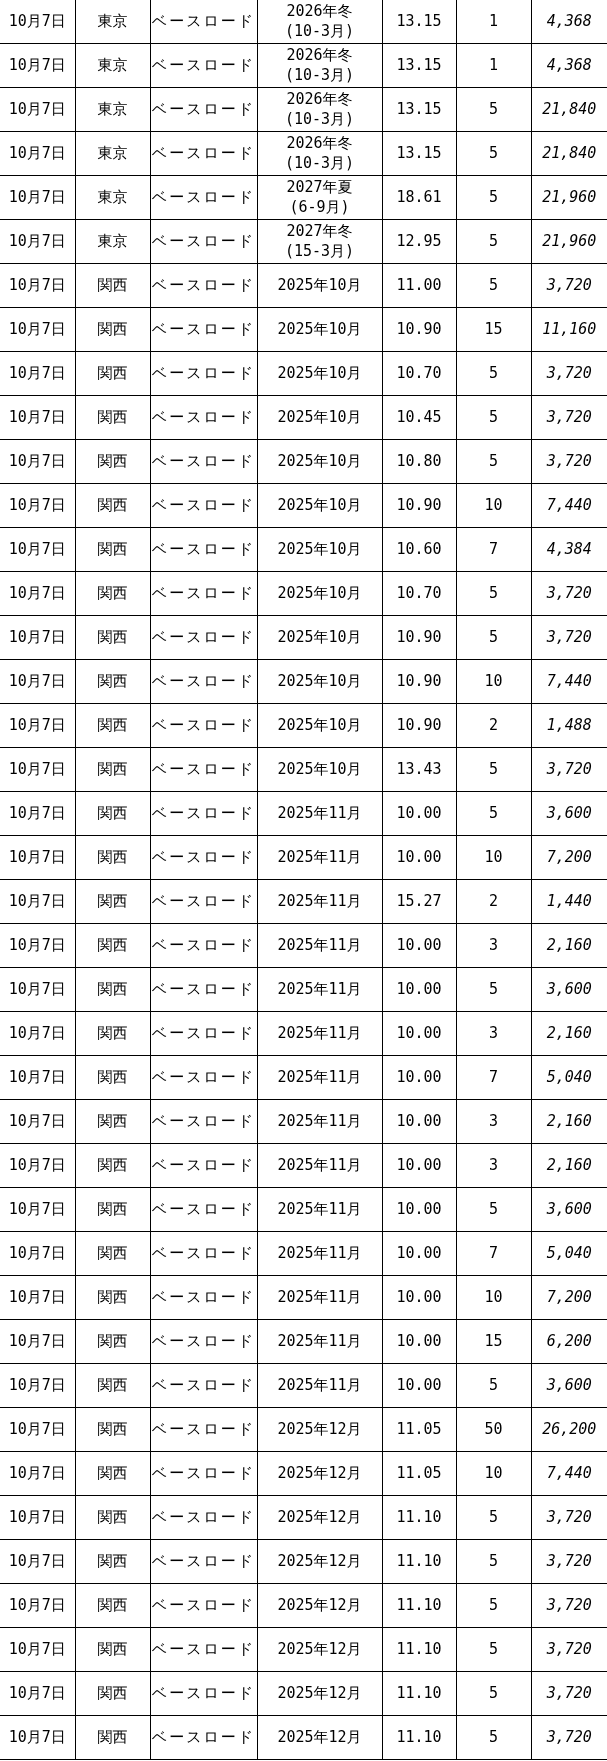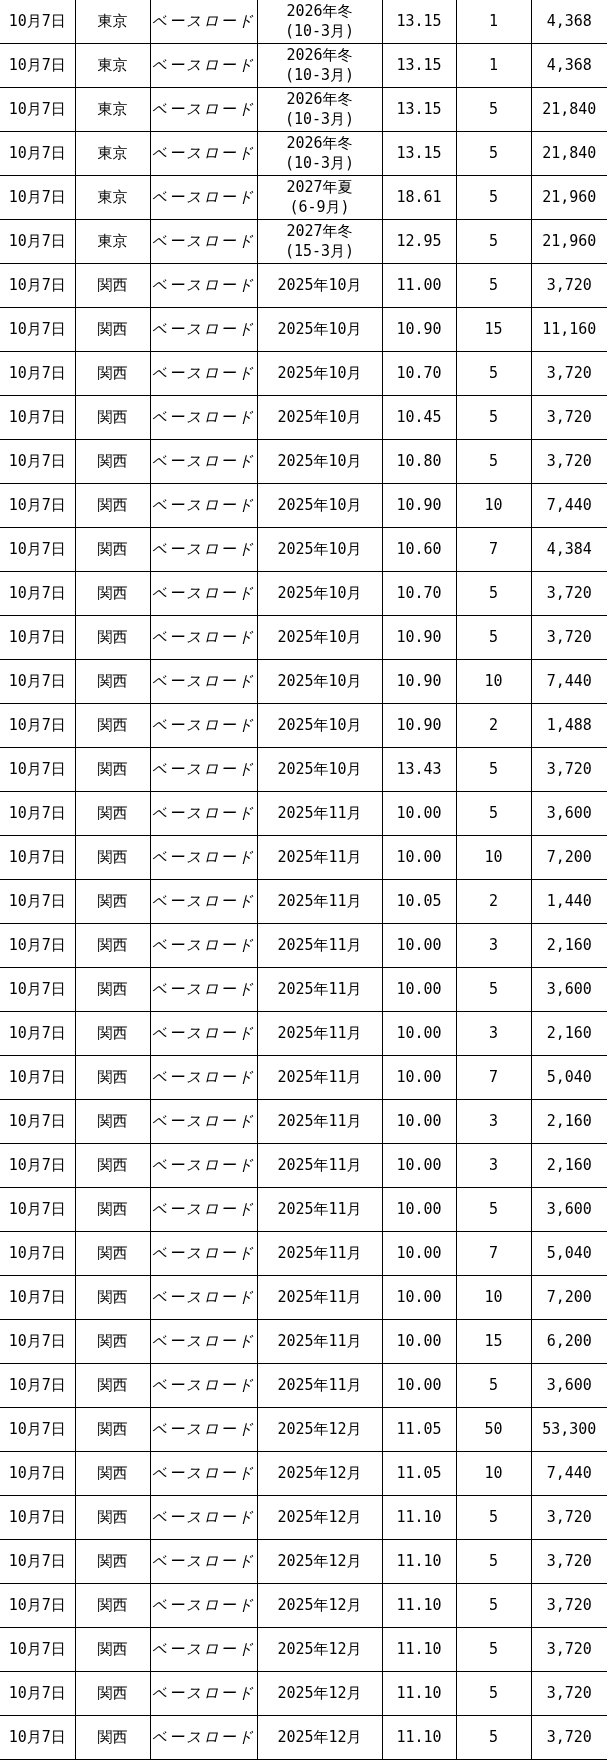--- a/index.html
+++ b/index.html
@@ -25,25 +25,24 @@
     vertical-align: middle;
     height: 43px;
     padding: 0;
     white-space: pre-line;
     line-height: 1.3;
     overflow: hidden;
   }
   
   table.trades tr:first-child td { border-top: none; }
   table.trades td:first-child { border-left: none; }
-  table.trades td:last-child { border-right: none; }
+  table.trades td:last-child { border-right: none; font-style: italic; }
   
   table.trades td.cell-product {
     letter-spacing: 2px;
-    font-style: italic;
   }
 </style>
 </head>
 <body>
 
 <div class="table-wrap">
   <table class="trades">
     <colgroup>
         <col style="width: 75px;">
         <col style="width: 75px;">
@@ -238,21 +237,21 @@
           <td class="cell-contract-period">2025年11月</td>
           <td class="cell-price">10.00</td>
           <td class="cell-volume">10</td>
           <td class="cell-amount">7,200</td>
         </tr>
         <tr>
           <td class="cell-date">10月7日</td>
           <td class="cell-area">関西</td>
           <td class="cell-product">ベースロード</td>
           <td class="cell-contract-period">2025年11月</td>
-          <td class="cell-price">10.05</td>
+          <td class="cell-price">15.27</td>
           <td class="cell-volume">2</td>
           <td class="cell-amount">1,440</td>
         </tr>
         <tr>
           <td class="cell-date">10月7日</td>
           <td class="cell-area">関西</td>
           <td class="cell-product">ベースロード</td>
           <td class="cell-contract-period">2025年11月</td>
           <td class="cell-price">10.00</td>
           <td class="cell-volume">3</td>
@@ -348,21 +347,21 @@
           <td class="cell-volume">5</td>
           <td class="cell-amount">3,600</td>
         </tr>
         <tr>
           <td class="cell-date">10月7日</td>
           <td class="cell-area">関西</td>
           <td class="cell-product">ベースロード</td>
           <td class="cell-contract-period">2025年12月</td>
           <td class="cell-price">11.05</td>
           <td class="cell-volume">50</td>
-          <td class="cell-amount">53,300</td>
+          <td class="cell-amount">26,200</td>
         </tr>
         <tr>
           <td class="cell-date">10月7日</td>
           <td class="cell-area">関西</td>
           <td class="cell-product">ベースロード</td>
           <td class="cell-contract-period">2025年12月</td>
           <td class="cell-price">11.05</td>
           <td class="cell-volume">10</td>
           <td class="cell-amount">7,440</td>
         </tr>

